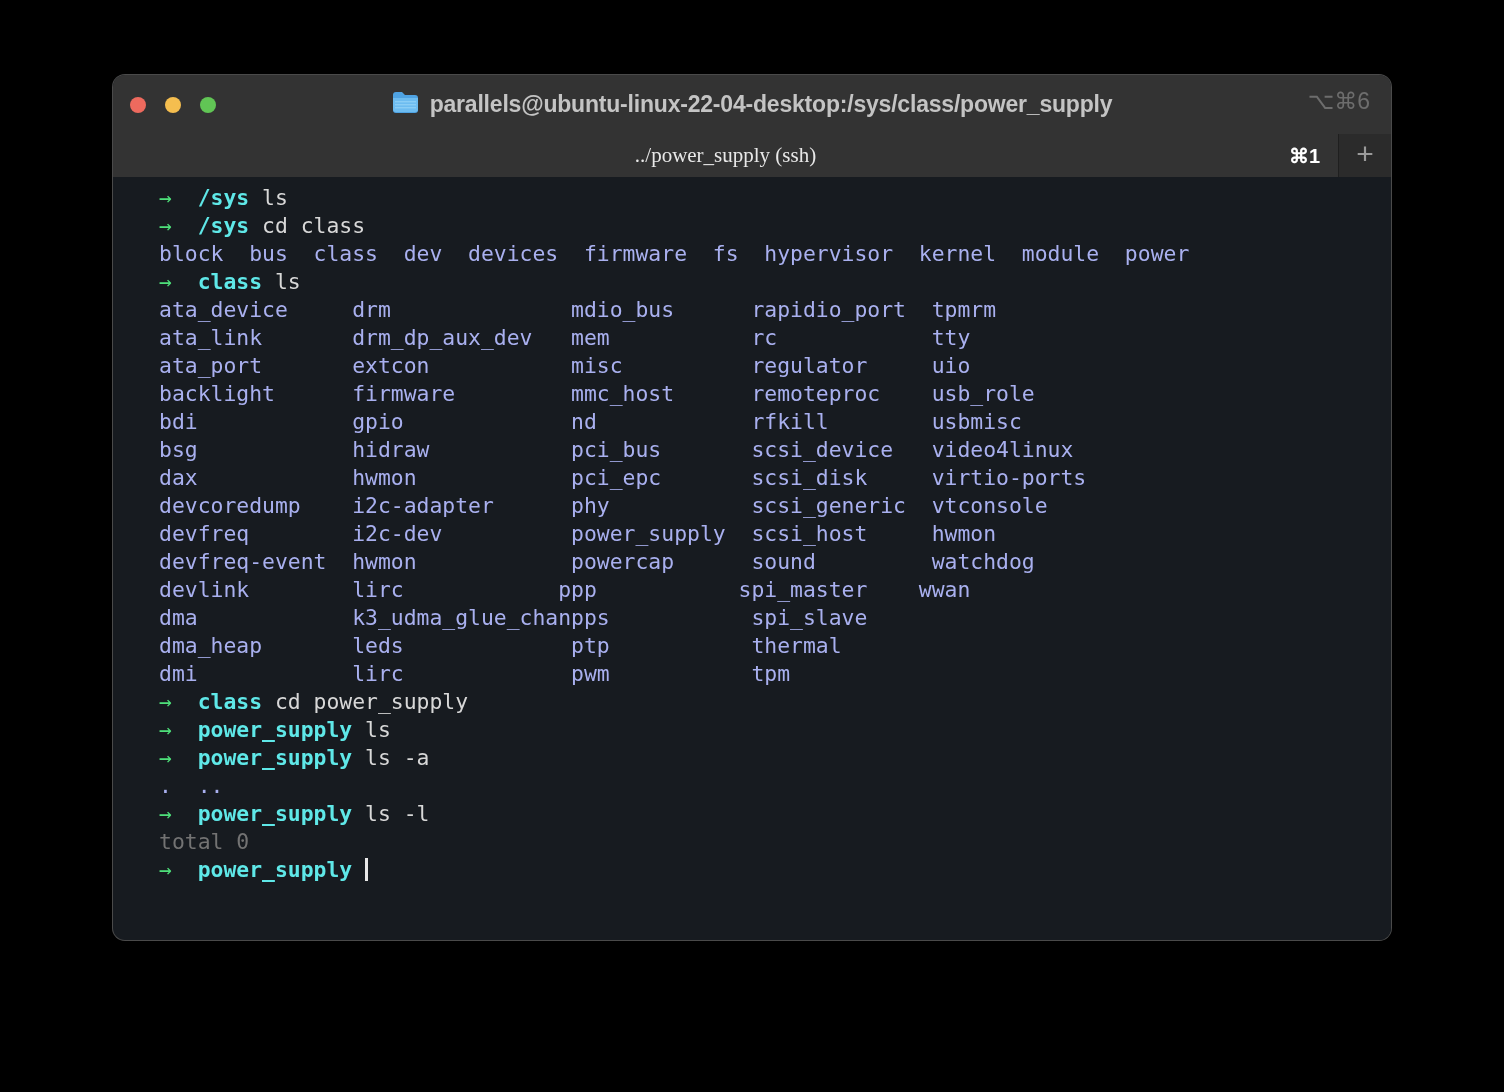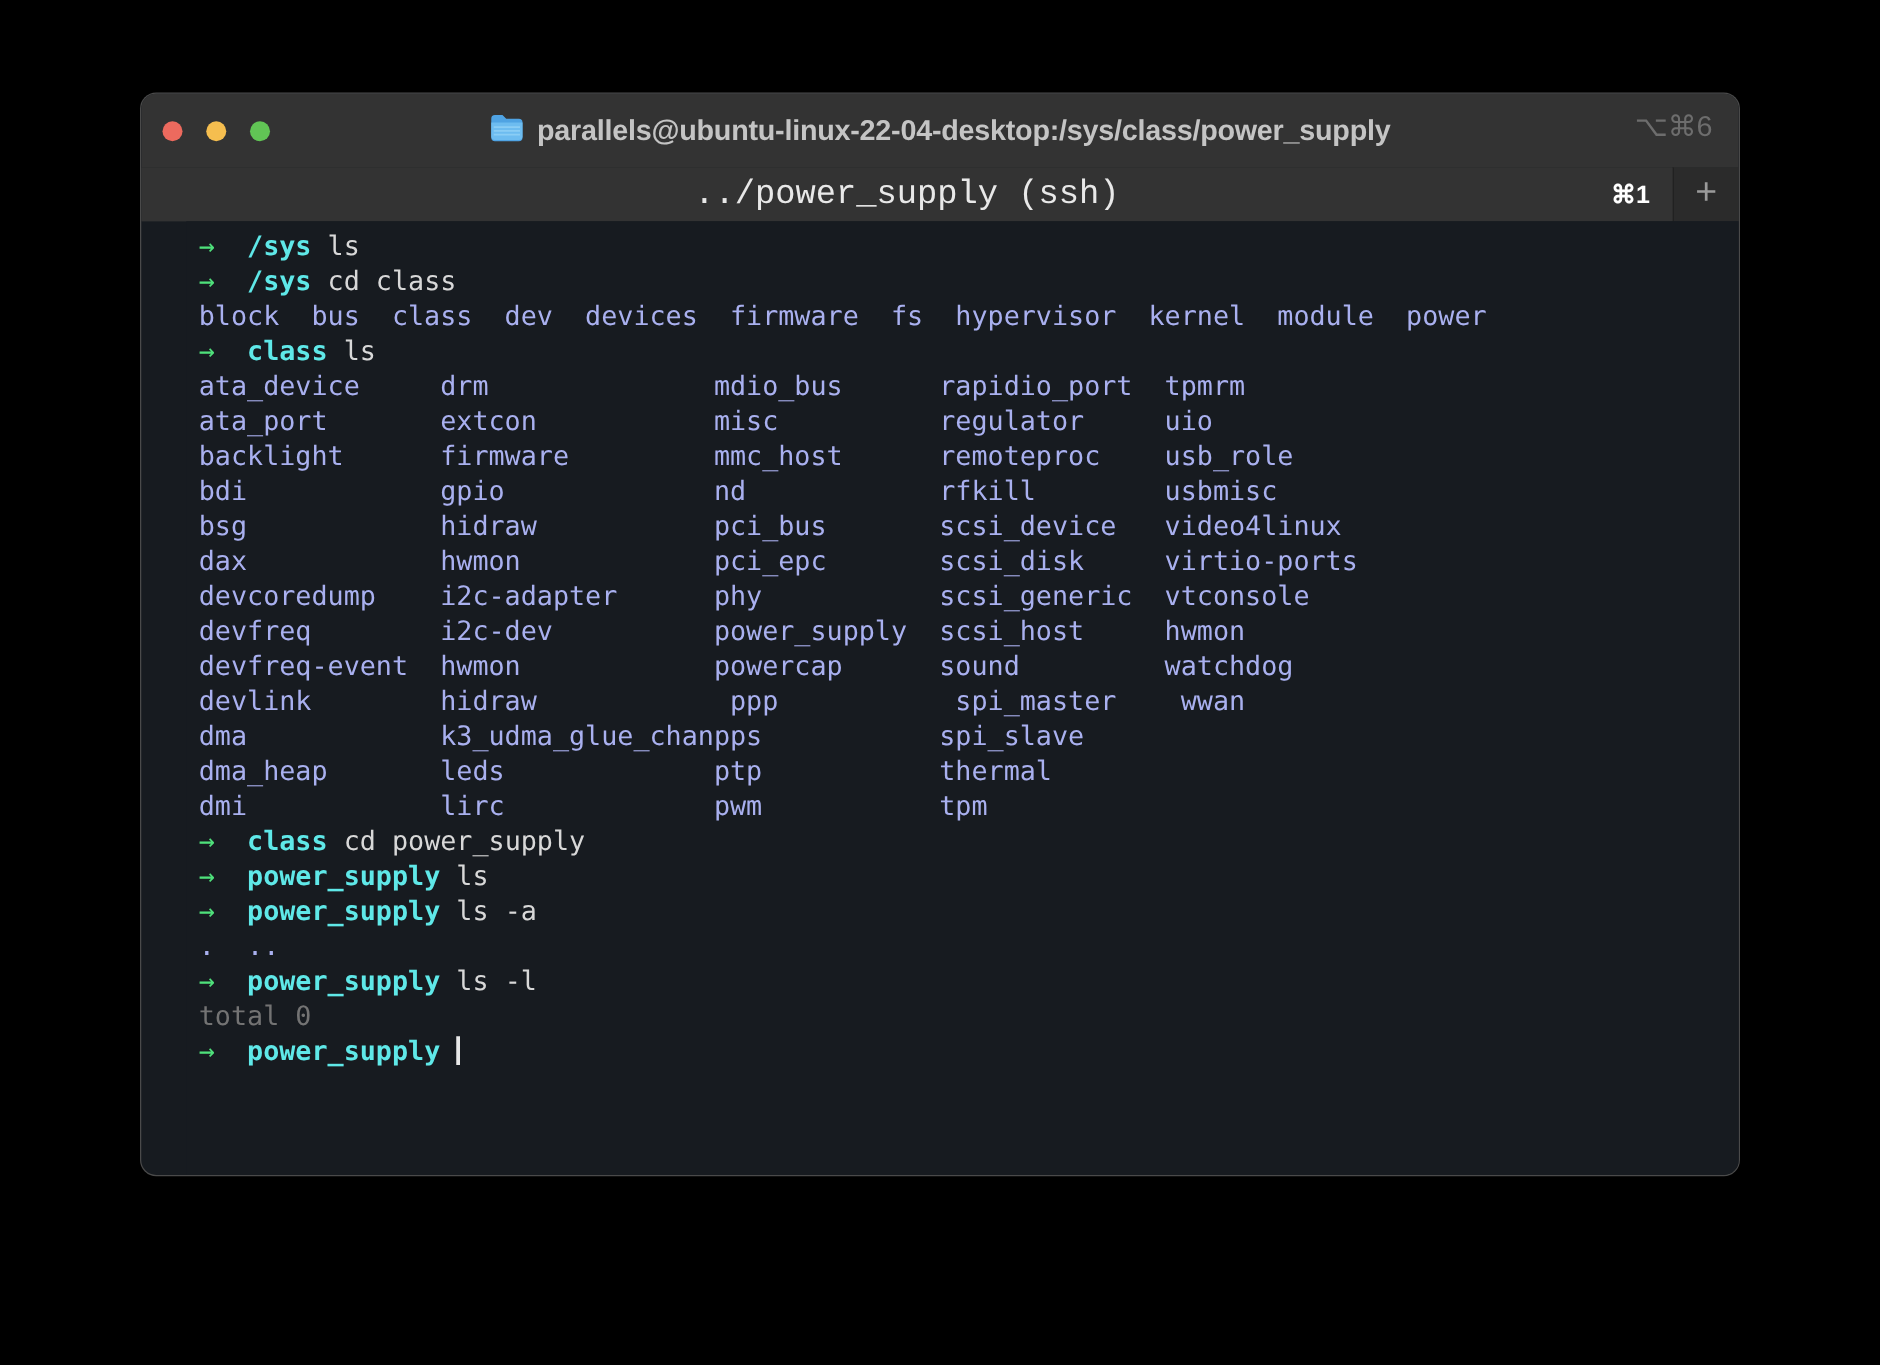--- a/index.html
+++ b/index.html
@@ -97,22 +97,22 @@
   }
   .tab {
     flex: 1 1 auto;
     position: relative;
     display: flex;
     align-items: center;
     justify-content: center;
     background: #333333;
   }
   .tab-label {
-    font-family: Liberation Mono, monospace;
-    font-size: 27px;
+    font-family: Liberation Serif, serif;
+    font-size: 21px;
     color: #e8e8e8;
     white-space: nowrap;
   }
   .tab-shortcut {
     position: absolute;
     right: 18px;
     top: 50%;
     transform: translateY(-50%);
     font-family: "Liberation Sans", sans-serif;
     font-weight: bold;
@@ -201,29 +201,30 @@
     </div>
     <div class="newtab">+</div>
   </div>
 
   <div class="terminal" id="terminal-body">
       <div class="line"><span class="arrow">→  </span><span class="path">/sys</span><span class="cmd"> ls</span></div>
       <div class="line"><span class="arrow">→  </span><span class="path">/sys</span><span class="cmd"> cd class</span></div>
       <div class="line"><span class="dir">block  bus  class  dev  devices  firmware  fs  hypervisor  kernel  module  power</span></div>
       <div class="line"><span class="arrow">→  </span><span class="path">class</span><span class="cmd"> ls</span></div>
       <div class="line"><span class="dir cols">ata_device     drm              mdio_bus      rapidio_port  tpmrm</span></div>
+      <div class="line"><span class="dir cols">ata_link       drm_dp_aux_dev   mem           rc            tty</span></div>
       <div class="line"><span class="dir cols">ata_port       extcon           misc          regulator     uio</span></div>
       <div class="line"><span class="dir cols">backlight      firmware         mmc_host      remoteproc    usb_role</span></div>
       <div class="line"><span class="dir cols">bdi            gpio             nd            rfkill        usbmisc</span></div>
       <div class="line"><span class="dir cols">bsg            hidraw           pci_bus       scsi_device   video4linux</span></div>
       <div class="line"><span class="dir cols">dax            hwmon            pci_epc       scsi_disk     virtio-ports</span></div>
       <div class="line"><span class="dir cols">devcoredump    i2c-adapter      phy           scsi_generic  vtconsole</span></div>
       <div class="line"><span class="dir cols">devfreq        i2c-dev          power_supply  scsi_host     hwmon</span></div>
       <div class="line"><span class="dir cols">devfreq-event  hwmon            powercap      sound         watchdog</span></div>
-      <div class="line"><span class="dir cols">devlink        hidraw            ppp           spi_master    wwan</span></div>
+      <div class="line"><span class="dir cols">devlink        lirc            ppp           spi_master    wwan</span></div>
       <div class="line"><span class="dir cols">dma            k3_udma_glue_chanpps           spi_slave</span></div>
       <div class="line"><span class="dir cols">dma_heap       leds             ptp           thermal</span></div>
       <div class="line"><span class="dir cols">dmi            lirc             pwm           tpm</span></div>
       <div class="line"><span class="arrow">→  </span><span class="path">class</span><span class="cmd"> cd power_supply</span></div>
       <div class="line"><span class="arrow">→  </span><span class="path">power_supply</span><span class="cmd"> ls</span></div>
       <div class="line"><span class="arrow">→  </span><span class="path">power_supply</span><span class="cmd"> ls -a</span></div>
       <div class="line"><span class="dir">.  ..</span></div>
       <div class="line"><span class="arrow">→  </span><span class="path">power_supply</span><span class="cmd"> ls -l</span></div>
       <div class="line"><span class="plain">total 0</span></div>
       <div class="line"><span class="arrow">→  </span><span class="path">power_supply</span><span class="cmd"> </span><span class="cursor"></span></div>

